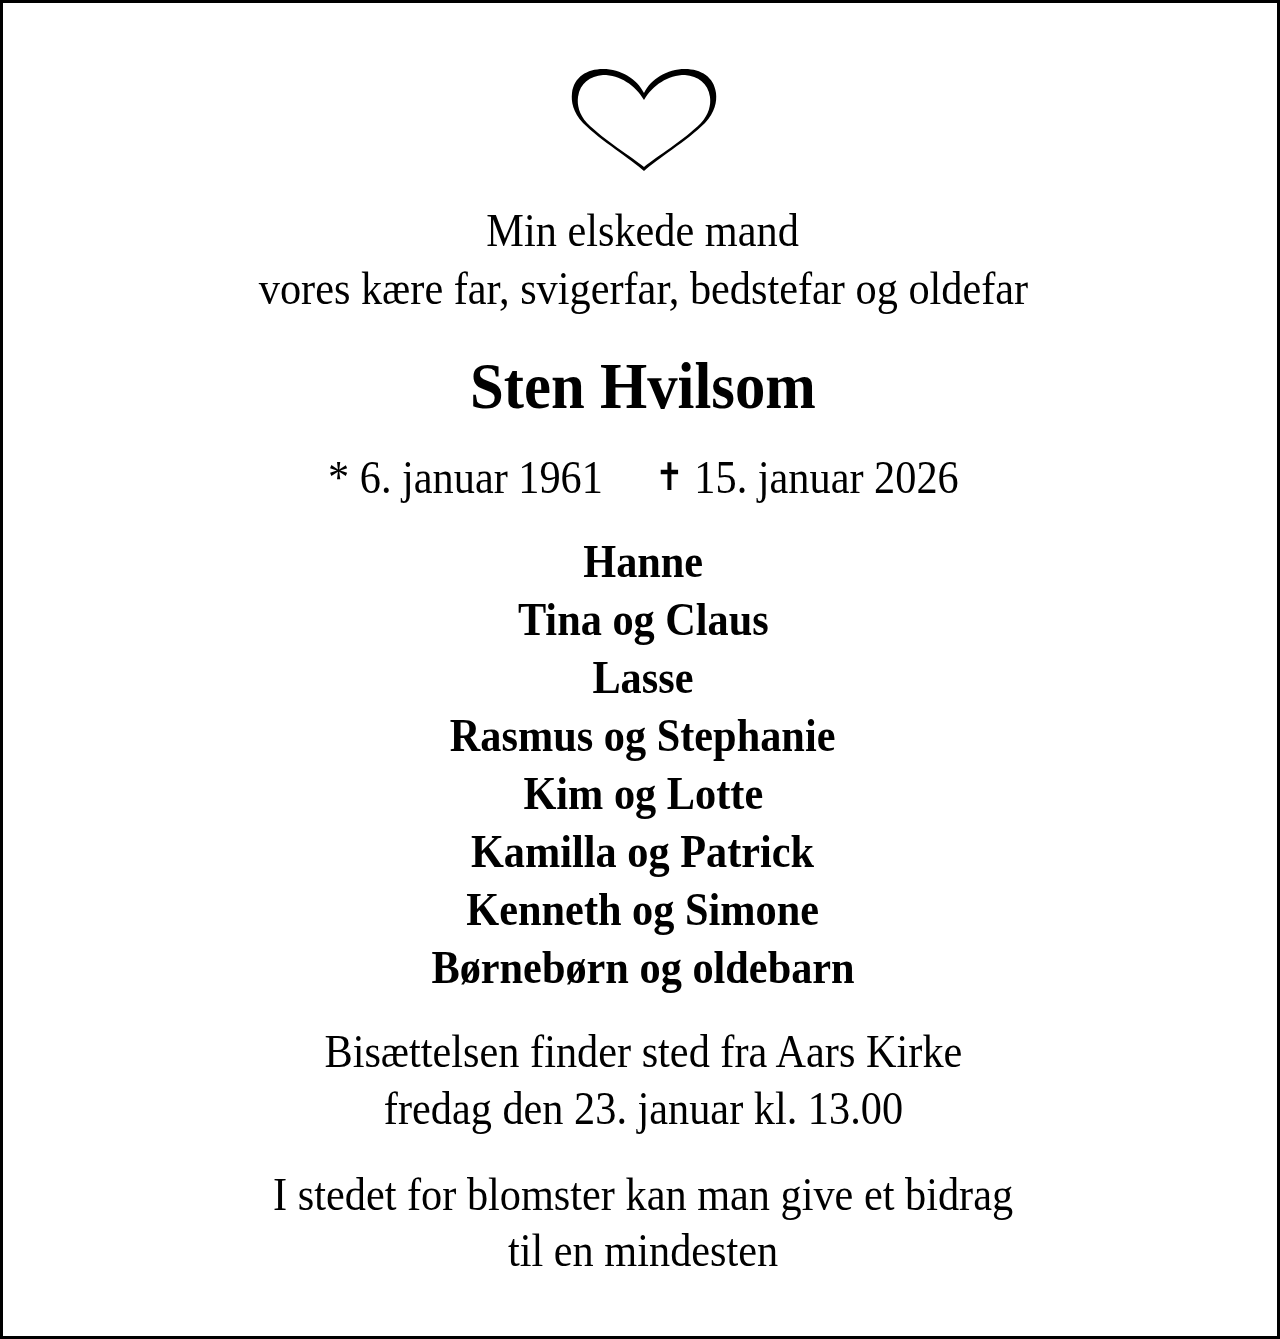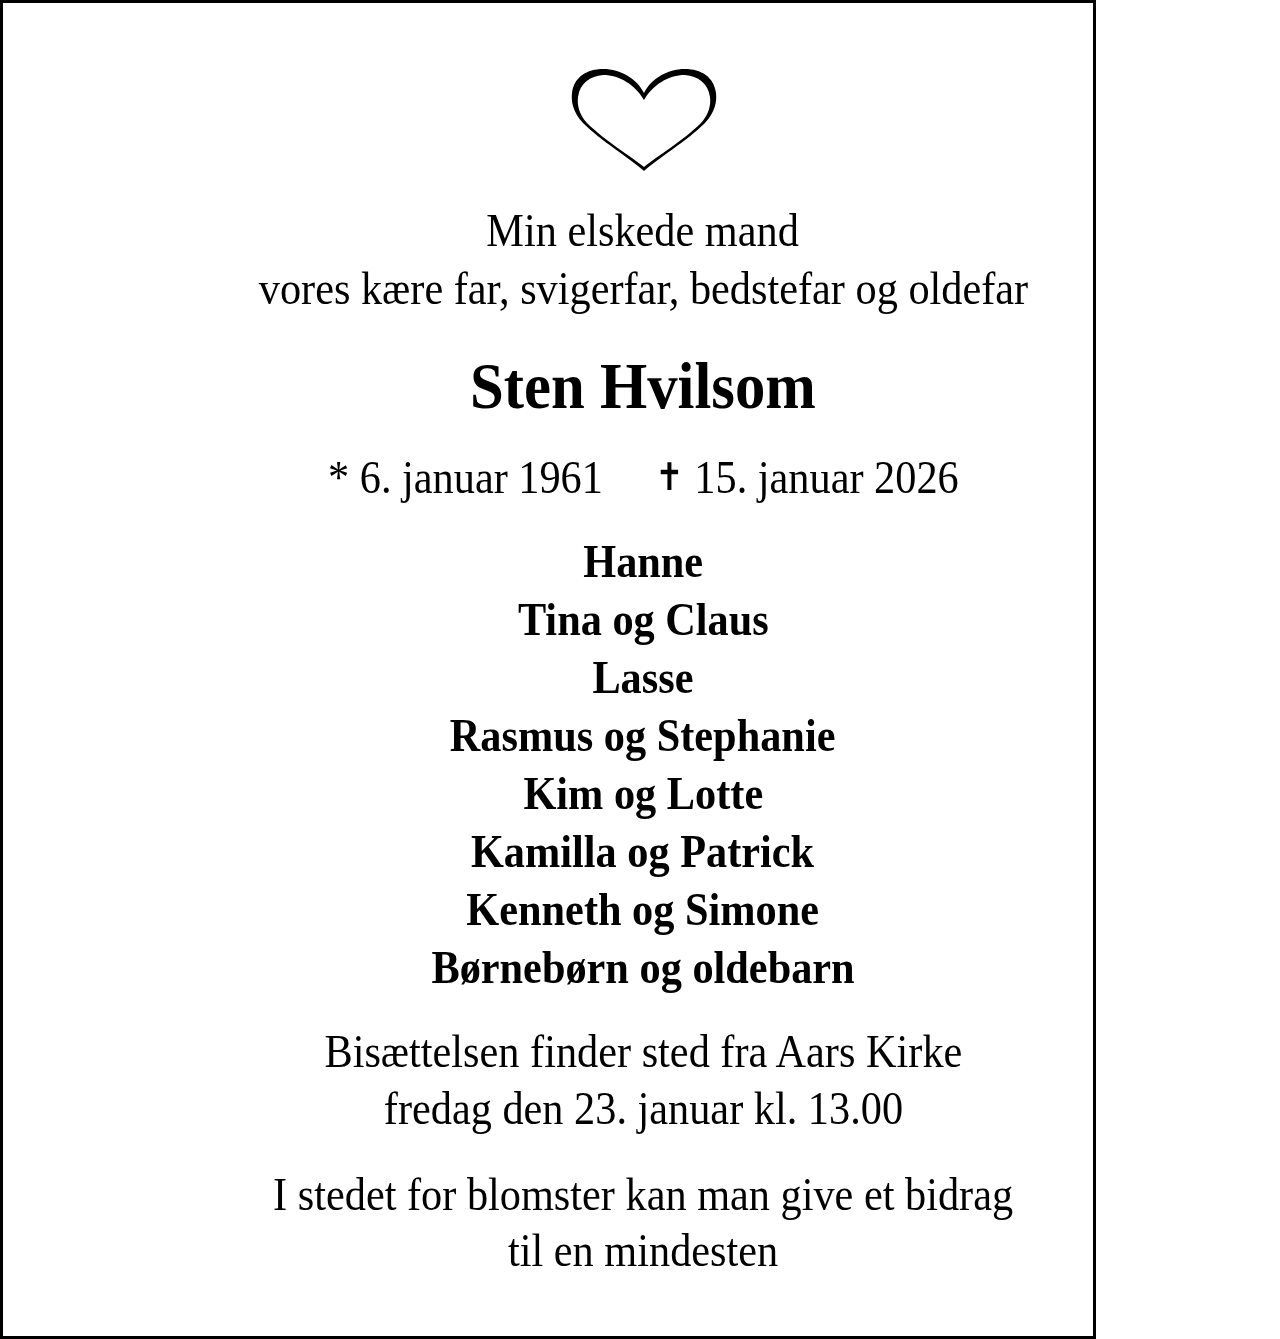--- a/index.html
+++ b/index.html
@@ -11,21 +11,21 @@
       width: 1280px;
       height: 1339px;
       position: relative;
       overflow: hidden;
       font-family: "Liberation Serif", "DejaVu Serif", serif;
       color: #000000;
     }
     .frame {
       position: absolute;
       left: 0; top: 0;
-      width: 1096px; height: 1339px;
+      width: 1280px; height: 1339px;
       box-sizing: border-box;
       border: 3px solid #000000;
       background: #ffffff;
     }
     .heart {
       position: absolute;
       left: 568px;
       top: 64px;
       width: 146px;
       height: 106px;

